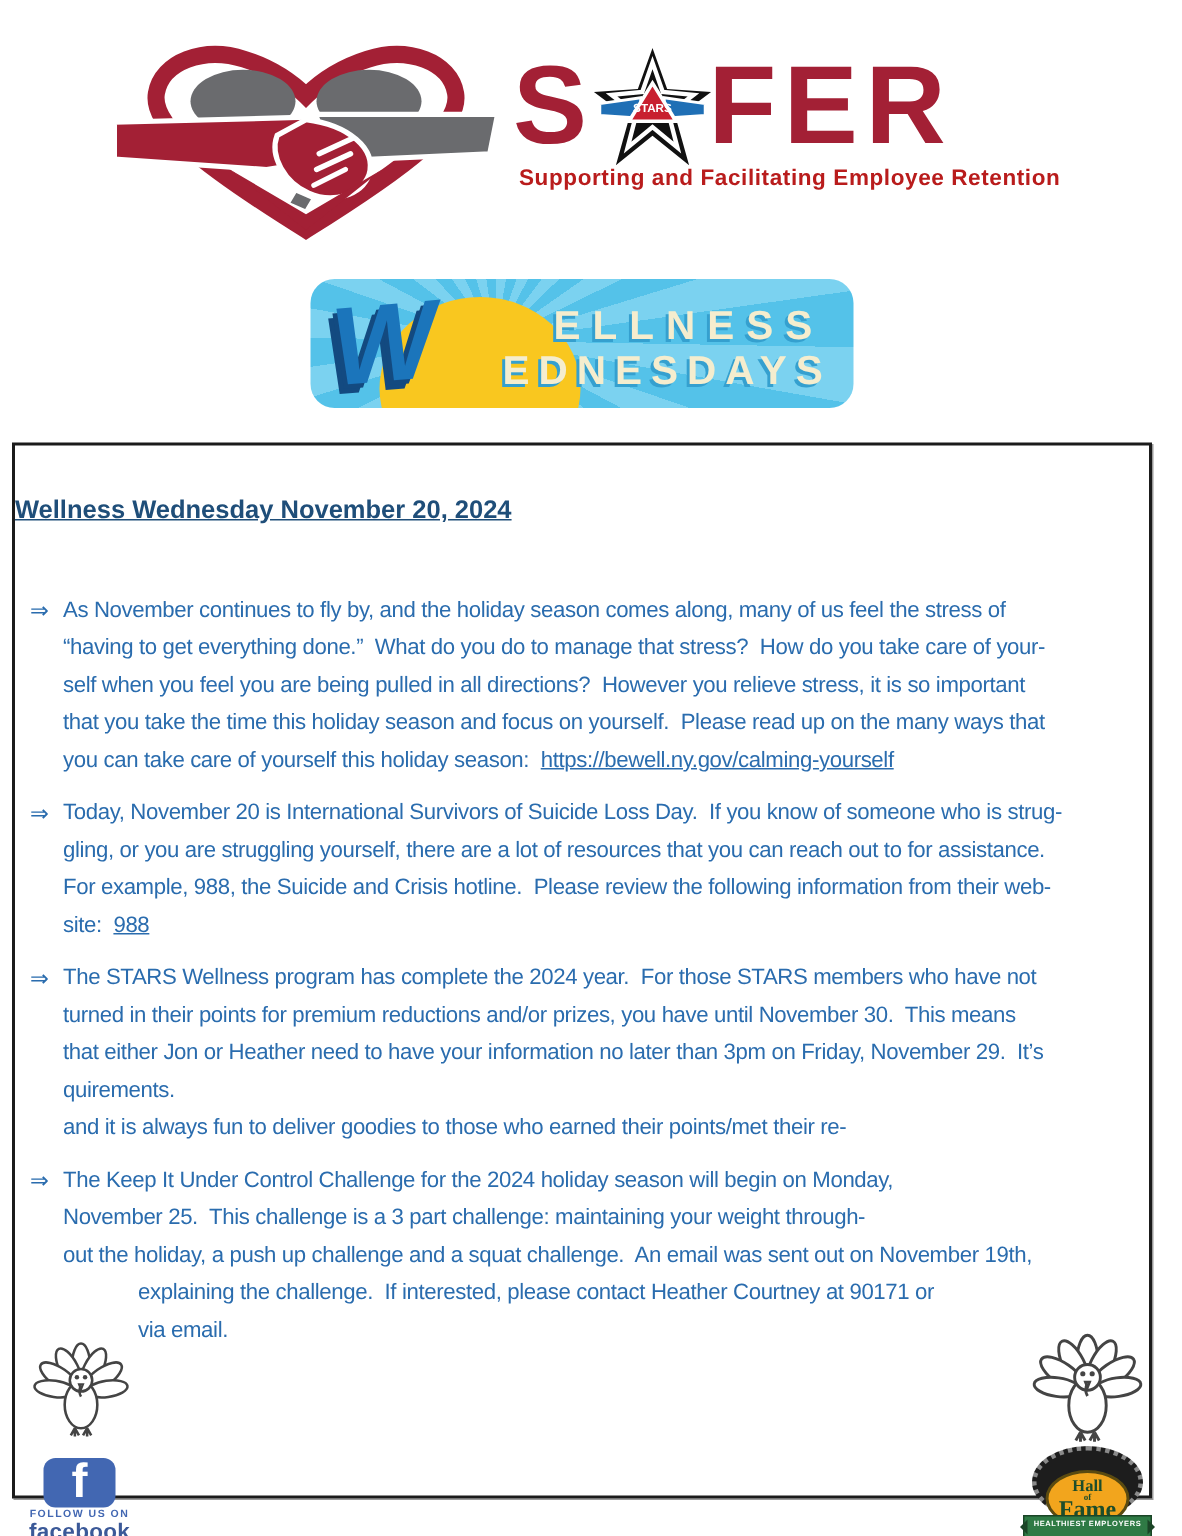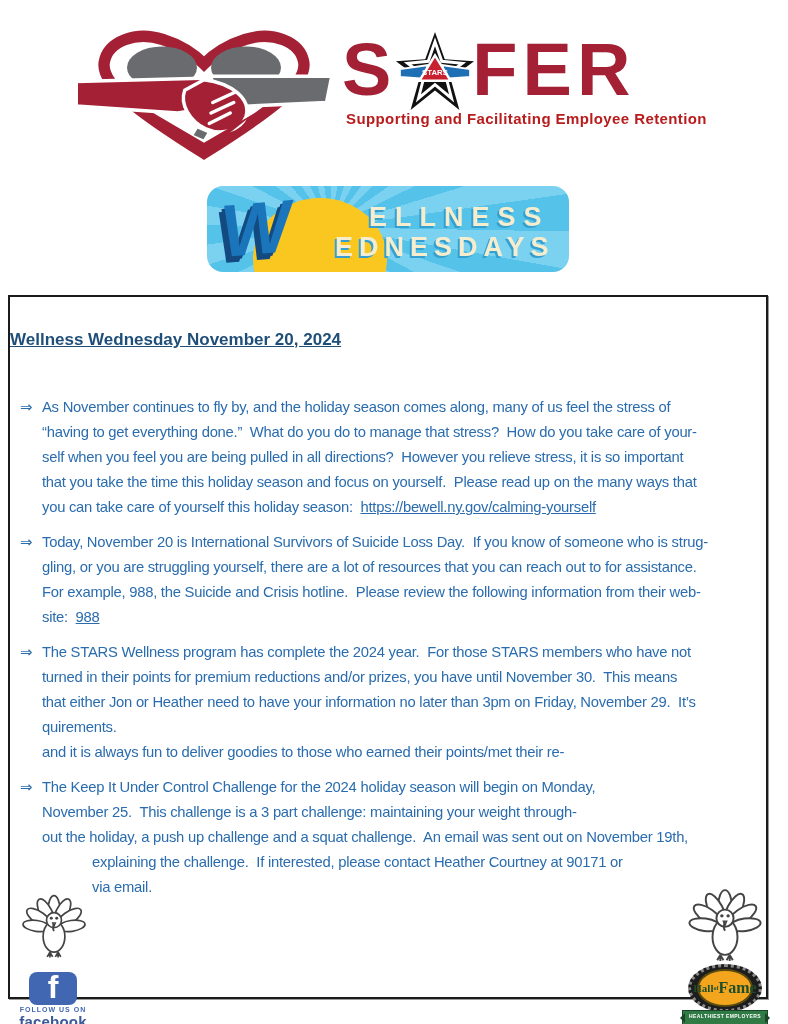--- a/index.html
+++ b/index.html
@@ -44,22 +44,22 @@
   .fb-icon{position:absolute;left:29px;top:972px;width:48px;height:33px;background:#4267B2;border-radius:8px;
     color:#fff;font-weight:800;font-size:32px;line-height:30px;text-align:center;overflow:hidden;cursor:pointer;}
   .fb-follow{position:absolute;left:8px;top:1006px;width:90px;text-align:center;font-size:7px;
     font-weight:bold;color:#4267B2;letter-spacing:1px;}
   .fb-word{position:absolute;left:8px;top:1013px;width:90px;text-align:center;font-size:15px;
     font-weight:800;color:#3b5998;letter-spacing:0.2px;cursor:pointer;}
   
   .hof{position:absolute;left:688px;top:964px;width:74px;height:60px;}
   .hof-wreath{position:absolute;left:0;top:0;width:74px;height:48px;border-radius:50%;
     background:#1d1d1d;border:3px dotted #8a8a8a;box-sizing:border-box;}
-  .hof-oval{position:absolute;left:9px;top:5px;width:56px;height:38px;background:#F2A51D;border-radius:50%;
-    border:2px solid #5a4a10;box-sizing:border-box;display:flex;flex-direction:row;align-items:center;
+  .hof-oval{position:absolute;left:9px;top:16px;width:56px;height:38px;background:#F2A51D;border-radius:50%;
+    border:2px solid #5a4a10;box-sizing:border-box;display:flex;flex-direction:column;align-items:center;
     justify-content:center;color:#1d4d2b;font-family:"Liberation Serif",serif;font-weight:bold;}
   .hof-l1{font-size:11px;line-height:10px;}
   .hof-l2{font-size:6px;line-height:6px;}
   .hof-l3{font-size:16px;line-height:10px;}
   .hof-ribbon{position:absolute;left:-6px;right:-6px;top:46px;height:13px;background:#2F7A45;
     border:1px solid #1b4527;color:#fff;font-size:5px;font-weight:bold;text-align:center;
     line-height:11px;letter-spacing:0.4px;}
   .hof-ribbon::before,.hof-ribbon::after{content:"";position:absolute;top:2px;border:5px solid transparent;}
   .hof-ribbon::before{left:-8px;border-right-color:#1b4527;}
   .hof-ribbon::after{right:-8px;border-left-color:#1b4527;}

